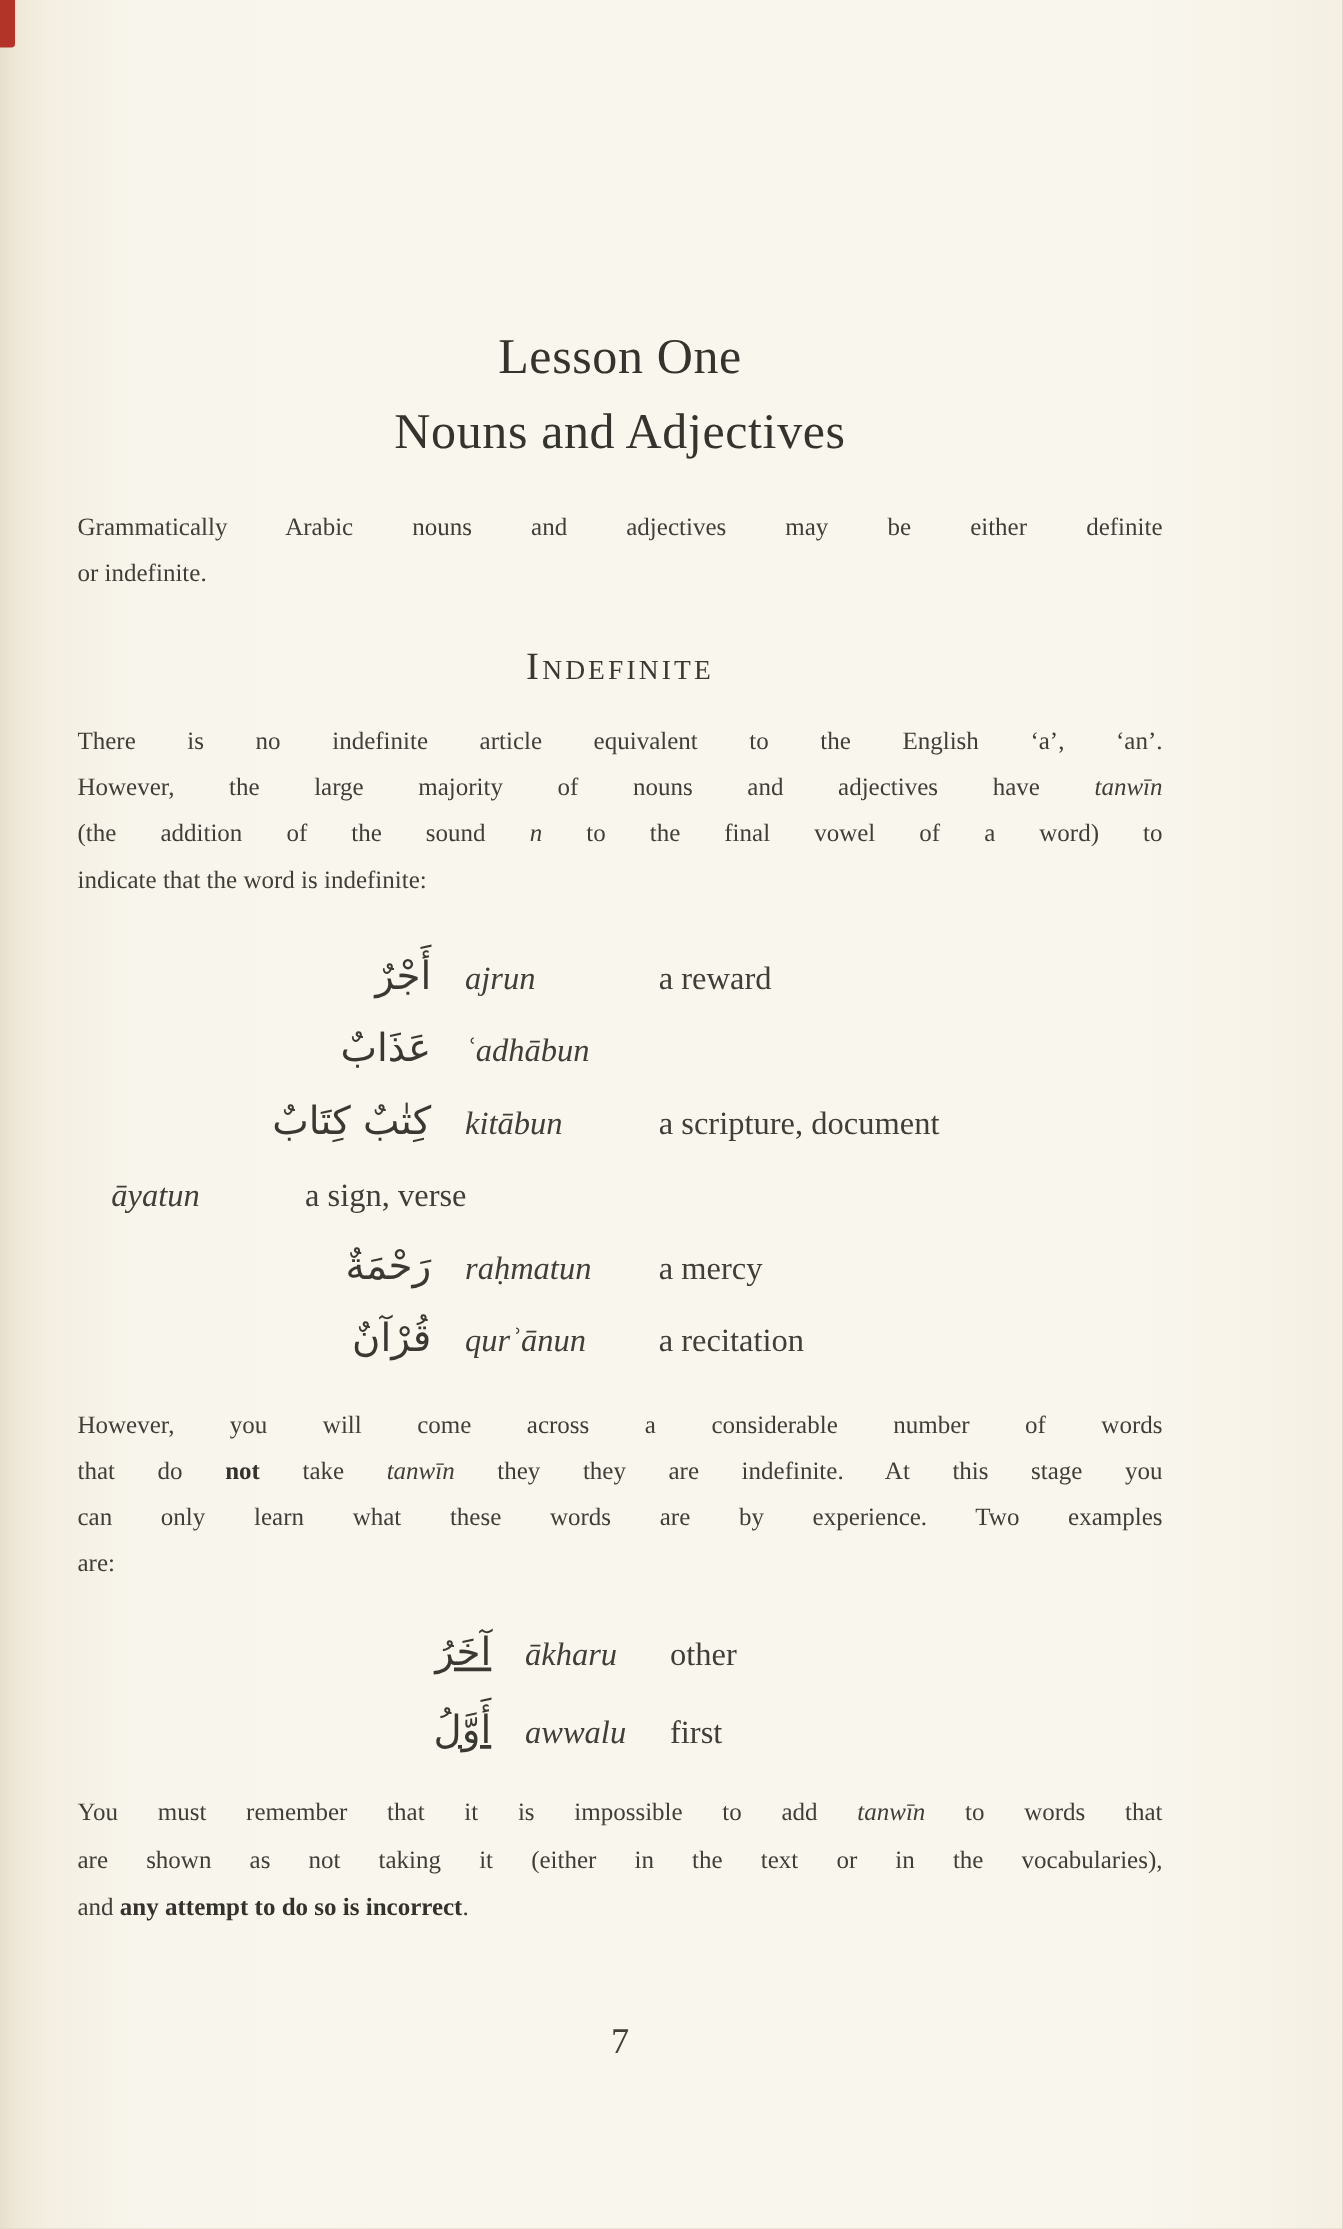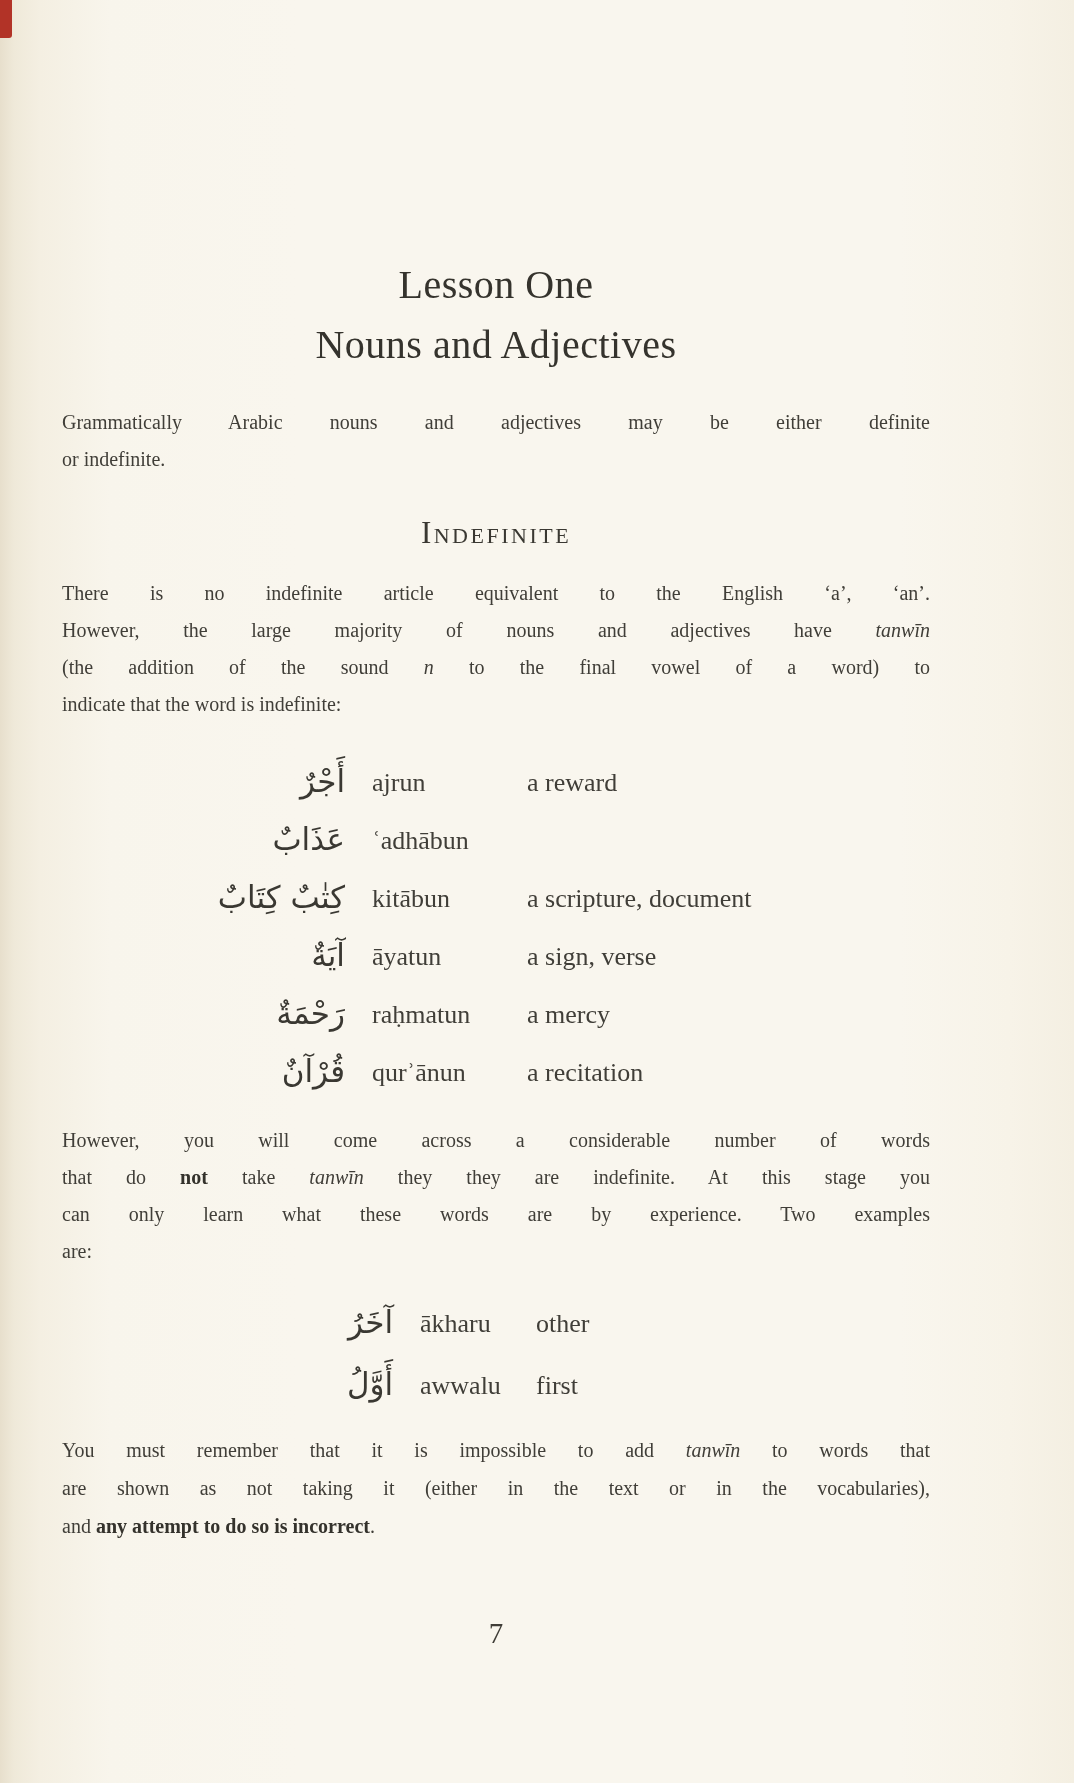--- a/index.html
+++ b/index.html
@@ -56,25 +56,25 @@
   .examples-list { position:absolute; top:1277px; left:0; width:100%; }
   .examples-list .vocab-row { height:62px; }
 
   .col-ar {
     width:283px; text-align:right; direction:rtl;
     font-family:"DejaVu Sans", sans-serif;
     font-size:31px; color:#3a3832; line-height:1.1;
   }
   .col-tr {
     width:155px; margin-left:27px;
-    font-size:26px; color:#403e38;
+    font-style:italic; font-size:26px; color:#403e38;
   }
   .col-en { flex:1; font-size:26px; color:#403e38; }
 
-  .examples-list .col-ar { width:331px; }
+  .examples-list .col-ar { width:331px;text-decoration:underline; }
   .examples-list .col-tr { width:116px; }
 
   .page-number {
     position:absolute; top:1613px; left:0; width:100%;
     text-align:center; font-size:29px; line-height:40px; color:#403e38;
   }
 </style>
 </head>
 <body>
 
@@ -112,21 +112,20 @@
       <div class="vocab-row">
         <div class="col-ar">عَذَابٌ</div>
         <div class="col-tr">ʿadhābun</div>
       </div>
       <div class="vocab-row">
         <div class="col-ar">كِتٰبٌ كِتَابٌ</div>
         <div class="col-tr">kitābun</div>
         <div class="col-en">a scripture, document</div>
       </div>
       <div class="vocab-row">
-        <div class="col-ar">آيَةٌ</div>
         <div class="col-tr">āyatun</div>
         <div class="col-en">a sign, verse</div>
       </div>
       <div class="vocab-row">
         <div class="col-ar">رَحْمَةٌ</div>
         <div class="col-tr">raḥmatun</div>
         <div class="col-en">a mercy</div>
       </div>
       <div class="vocab-row">
         <div class="col-ar">قُرْآنٌ</div>

